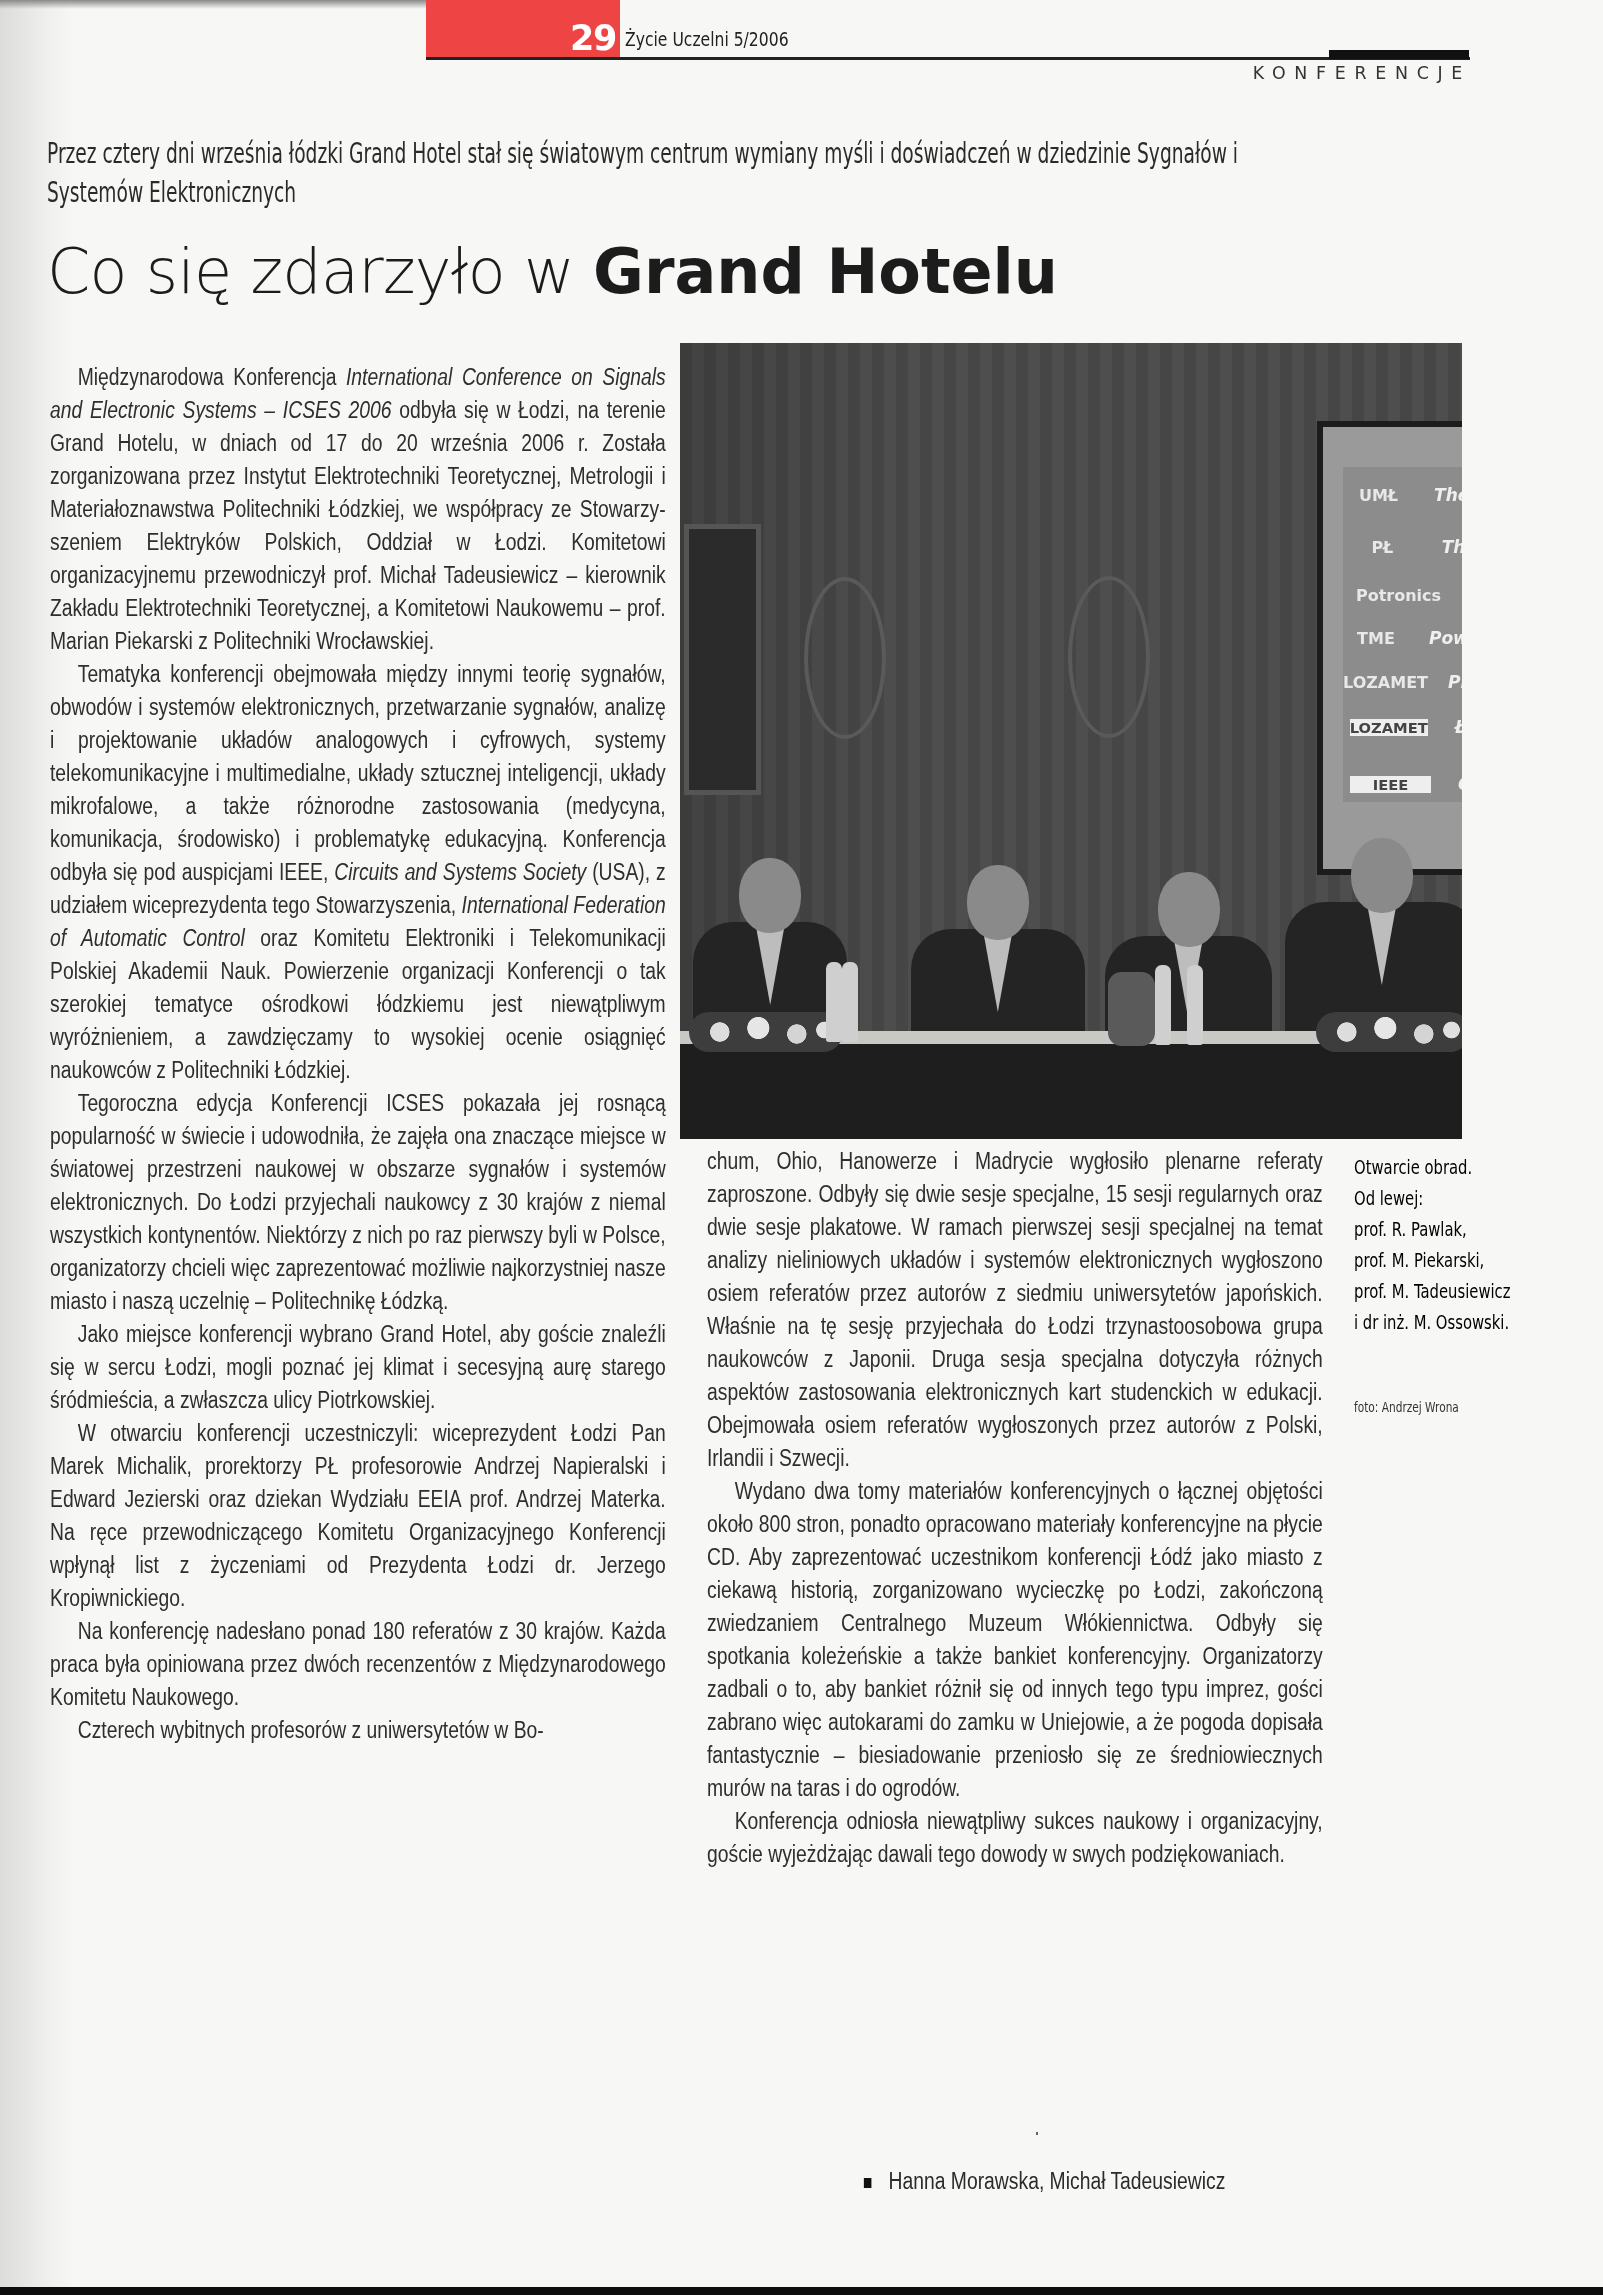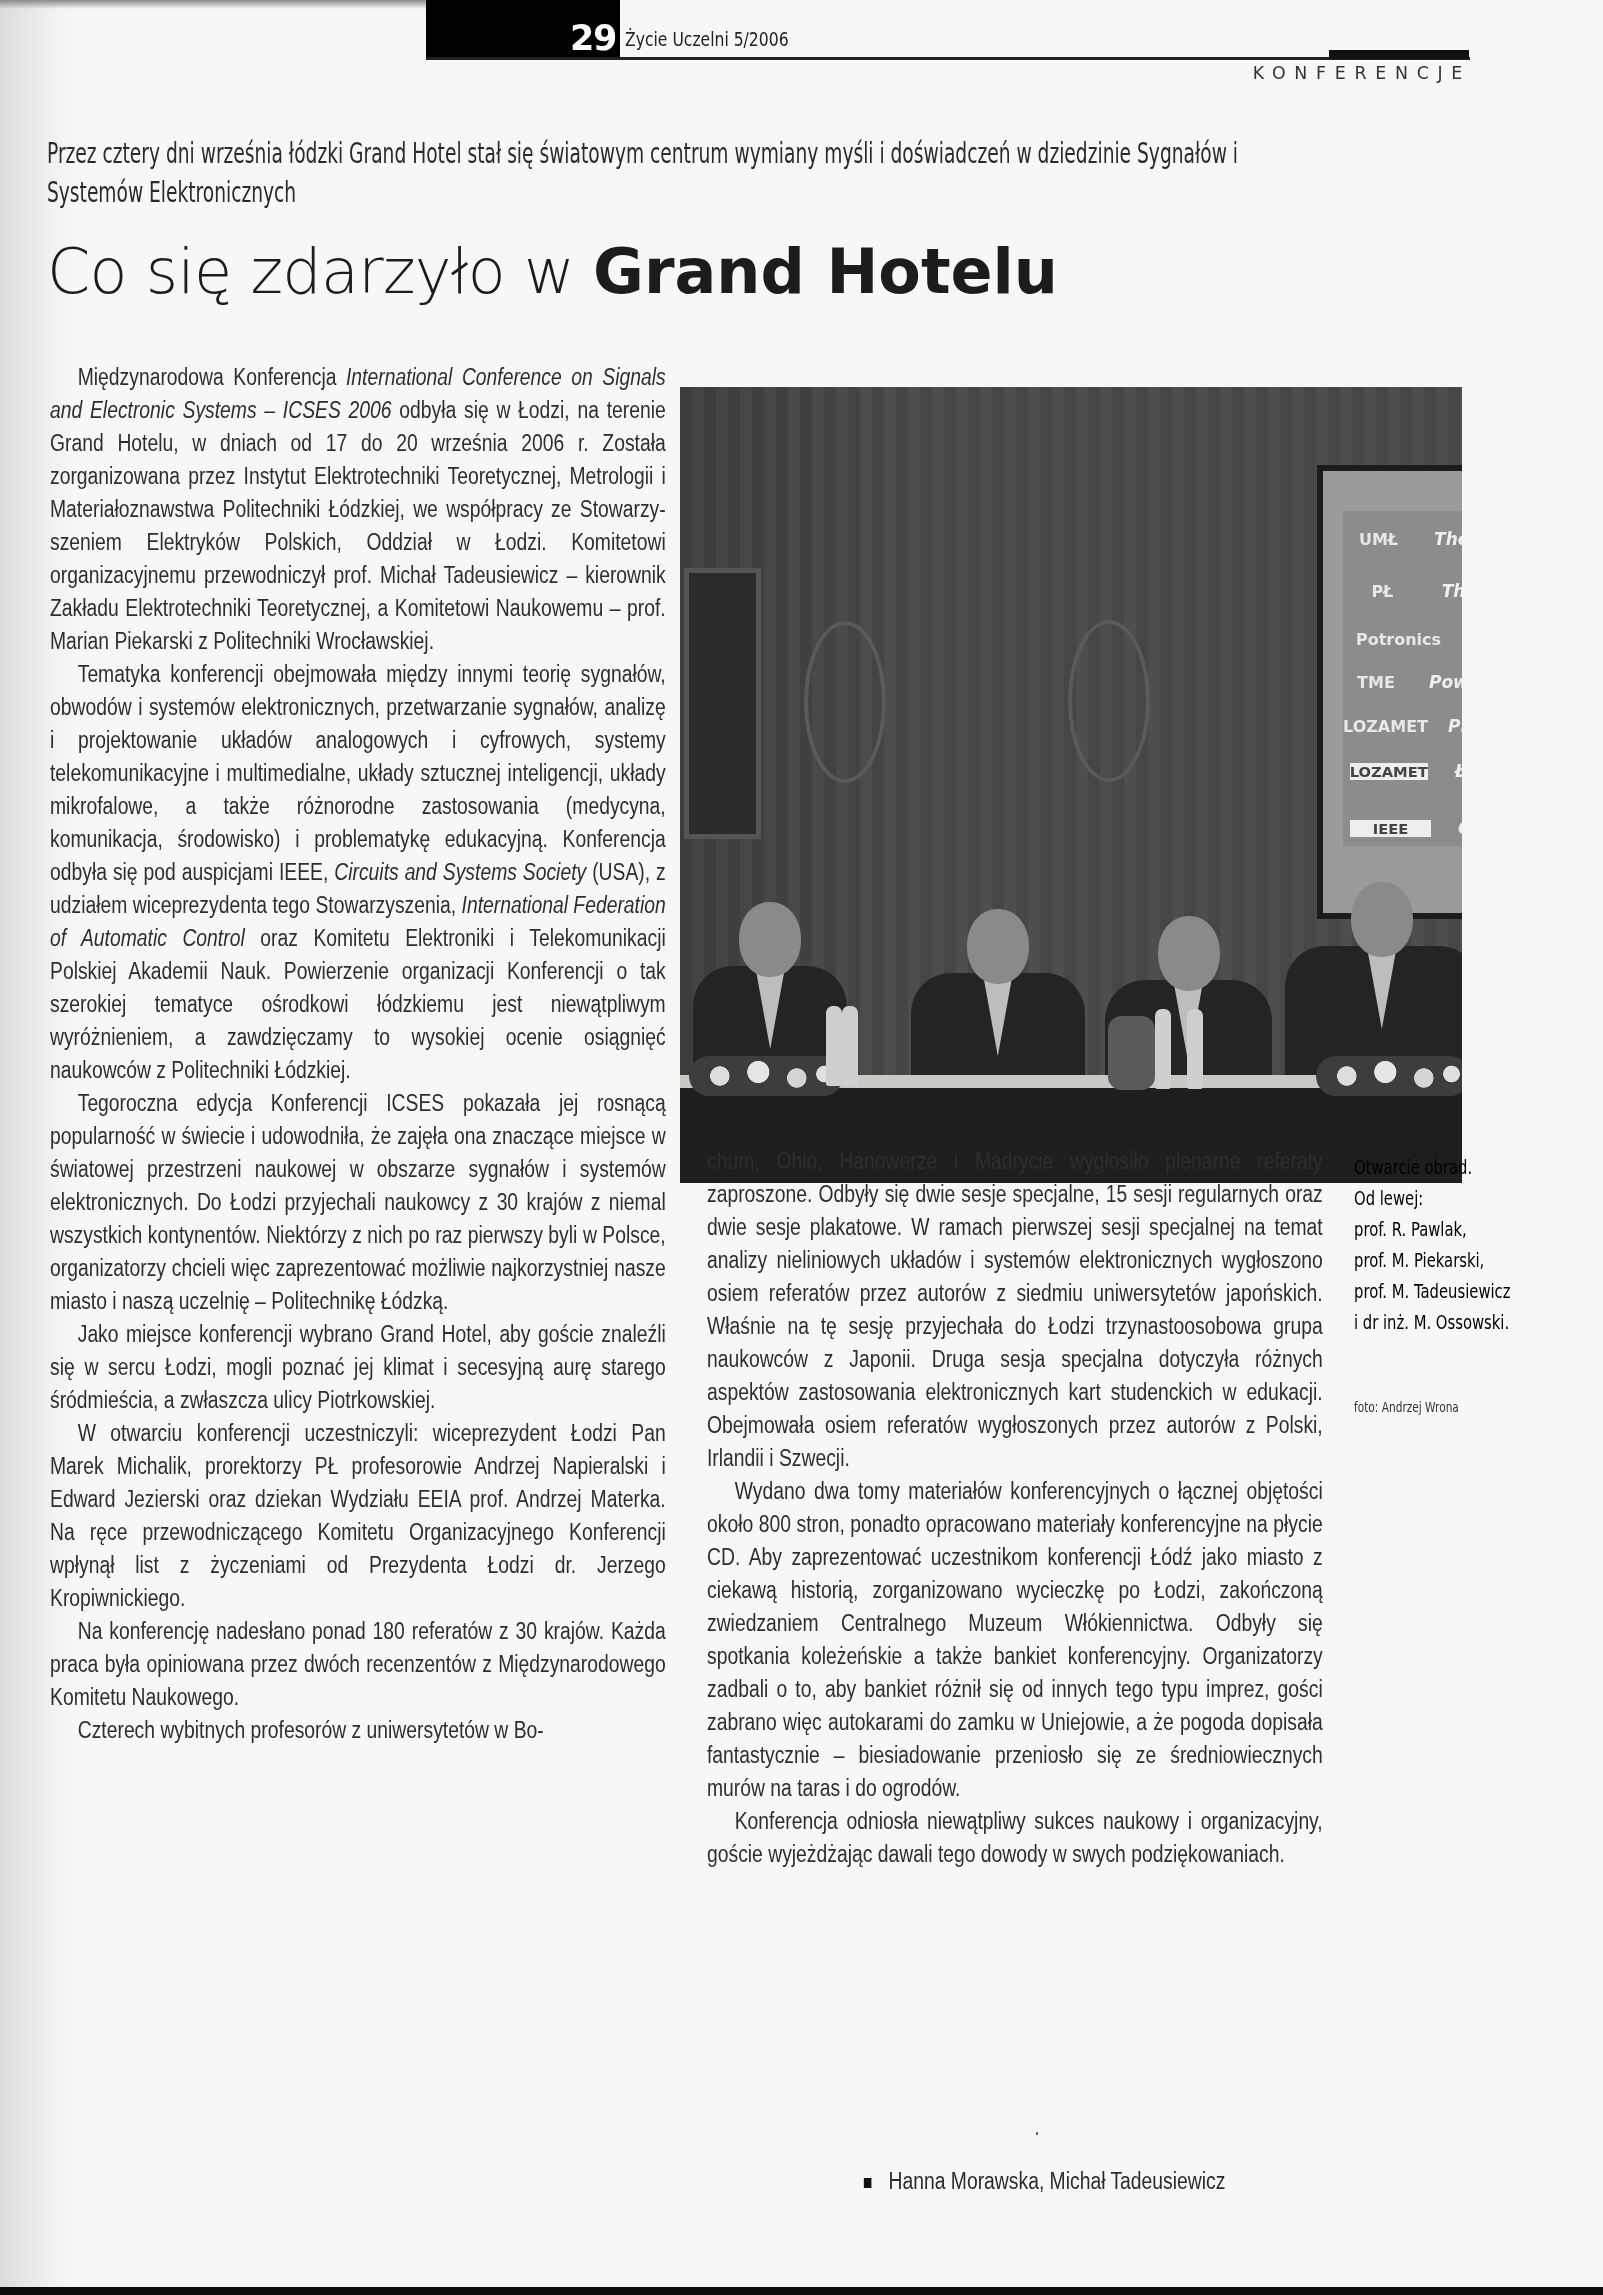--- a/index.html
+++ b/index.html
@@ -18,21 +18,21 @@
     background: linear-gradient(to bottom, #8a8a8a, rgba(247,247,245,0));
   }
   .bottom-bar {
     position: absolute; left: 0; bottom: 0; width: 100%; height: 8px;
     background: #0d0d0d;
   }
 
   
   .page-num-block {
     position: absolute; left: 426px; top: 0; width: 194px; height: 59px;
-    background: #000000;
+    background: #ef4444;
   }
   .page-num {
     position: absolute; right: 4px; bottom: 2.7px;
     font-family: "DejaVu Sans", sans-serif; font-weight: bold;
     font-size: 35px; color: #fff; letter-spacing: -1.3px; line-height: 1;
   }
   .journal-title {
     position: absolute; left: 625px; top: 27px;
     font-family: "DejaVu Sans", sans-serif; font-size: 20px; color: #222;
     transform: scaleX(0.78); transform-origin: left center; white-space: nowrap;
@@ -78,21 +78,21 @@
   }
   .col1 { left: 50px; top: 361px; width: 616px; }
   .col1 .col-narrow-inner { width: 733px; }
   .col2 { left: 707px; top: 1145px; width: 616px; }
   .col2 .col-narrow-inner { width: 733px; }
   .col p em { font-style: italic; }
 
   
   .photo {
     position: absolute; left: 680px; top: 343px; width: 782px; height: 796px;
-    background: #3a3a3a; overflow: hidden; margin-top: 44px;
+    background: #3a3a3a; overflow: hidden;
   }
   .photo .wall {
     position: absolute; inset: 0;
     background:
       linear-gradient(to right, rgba(0,0,0,0.15), rgba(0,0,0,0) 30%),
       repeating-linear-gradient(to right, #464646 0 12px, #4e4e4e 12px 24px);
   }
   .photo .panel-oval {
     position: absolute; border: 4px solid #5a5a5a; border-radius: 50%;
   }

